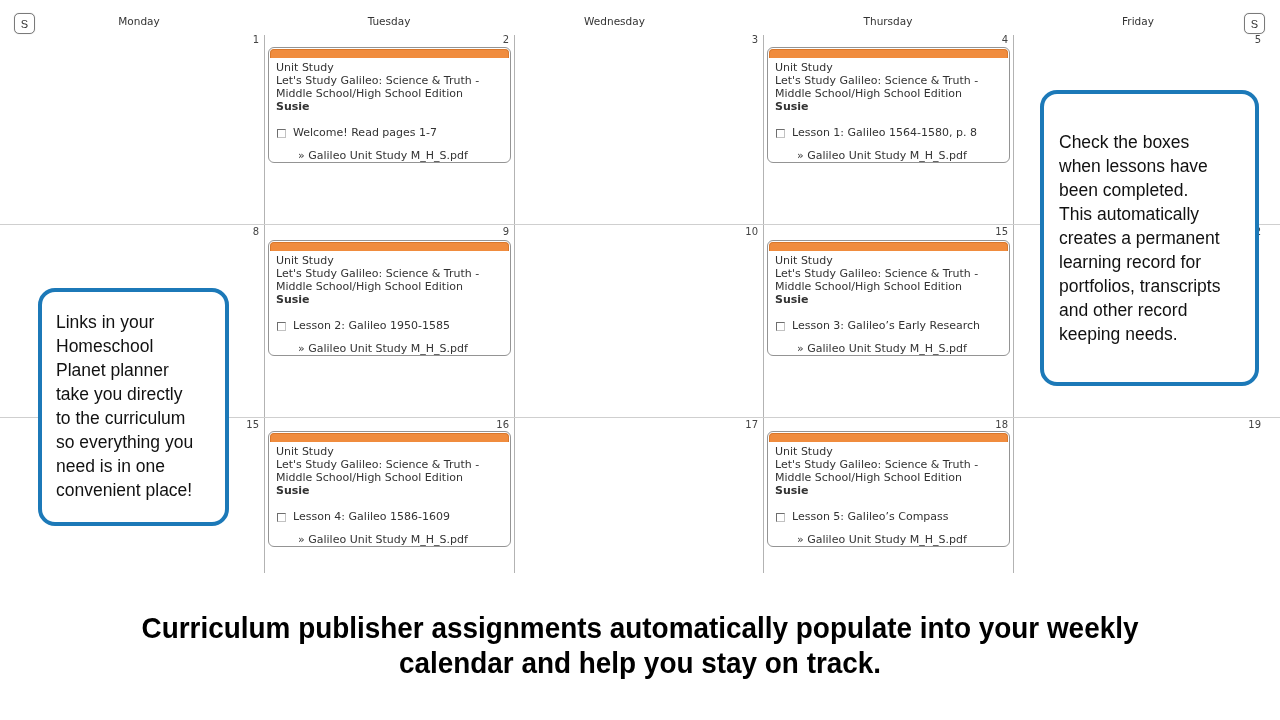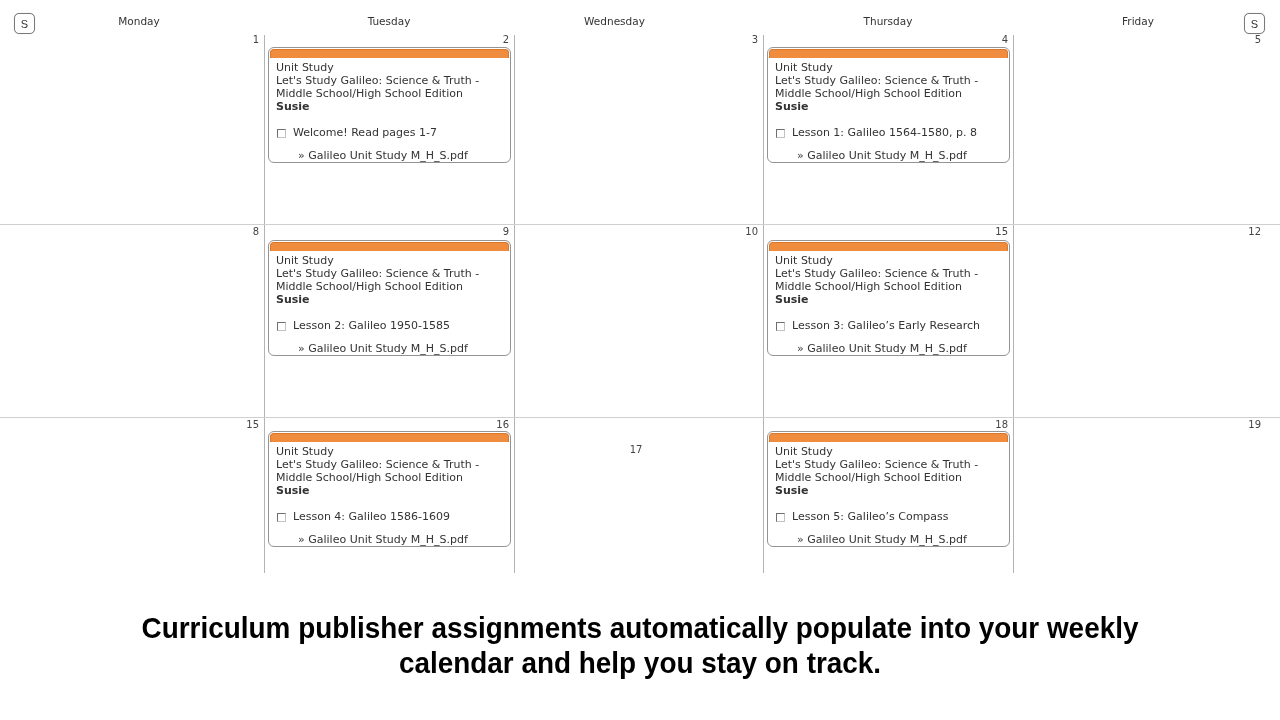--- a/index.html
+++ b/index.html
@@ -174,21 +174,21 @@
   <div class="date-num" style="left:1013px;top:34px;width:248px;">5</div>
 
   <div class="date-num" style="left:14px;top:226px;width:245px;">8</div>
   <div class="date-num" style="left:264px;top:226px;width:245px;">9</div>
   <div class="date-num" style="left:514px;top:226px;width:244px;">10</div>
   <div class="date-num" style="left:763px;top:226px;width:245px;">15</div>
   <div class="date-num" style="left:1013px;top:226px;width:248px;">12</div>
 
   <div class="date-num" style="left:14px;top:419px;width:245px;">15</div>
   <div class="date-num" style="left:264px;top:419px;width:245px;padding-left:32px;">16</div>
-  <div class="date-num" style="left:514px;top:444px;width:244px;text-align:center;">17</div>
+  <div class="date-num" style="left:514px;top:419px;width:244px;">17</div>
   <div class="date-num" style="left:763px;top:419px;width:245px;">18</div>
   <div class="date-num" style="left:1013px;top:419px;width:248px;">19</div>
 
   <div class="event-card" style="left:268px;top:47px;">
     <div class="event-bar"></div>
     <div class="event-body">
       <div>Unit Study</div>
       <div>Let's Study Galileo: Science &amp; Truth - Middle School/High School Edition</div>
       <div class="event-student">Susie</div>
       <div class="event-task">
@@ -262,17 +262,34 @@
       <div>Let's Study Galileo: Science &amp; Truth - Middle School/High School Edition</div>
       <div class="event-student">Susie</div>
       <div class="event-task">
         <span class="task-checkbox"></span>
         <span>Lesson 5: Galileo’s Compass</span>
       </div>
       <div class="event-attachment">» Galileo Unit Study M_H_S.pdf</div>
     </div>
   </div>
 
+  <div class="callout callout-left">Links in your
+Homeschool
+Planet planner
+take you directly
+to the curriculum
+so everything you
+need is in one
+convenient place!</div>
+  <div class="callout callout-right">Check the boxes
+when lessons have
+been completed.
+This automatically
+creates a permanent
+learning record for
+portfolios, transcripts
+and other record
+keeping needs.</div>
 
   <div class="caption">Curriculum publisher assignments automatically populate into your weekly
 calendar and help you stay on track.</div>
 
 </div>
 
 </body></html>

